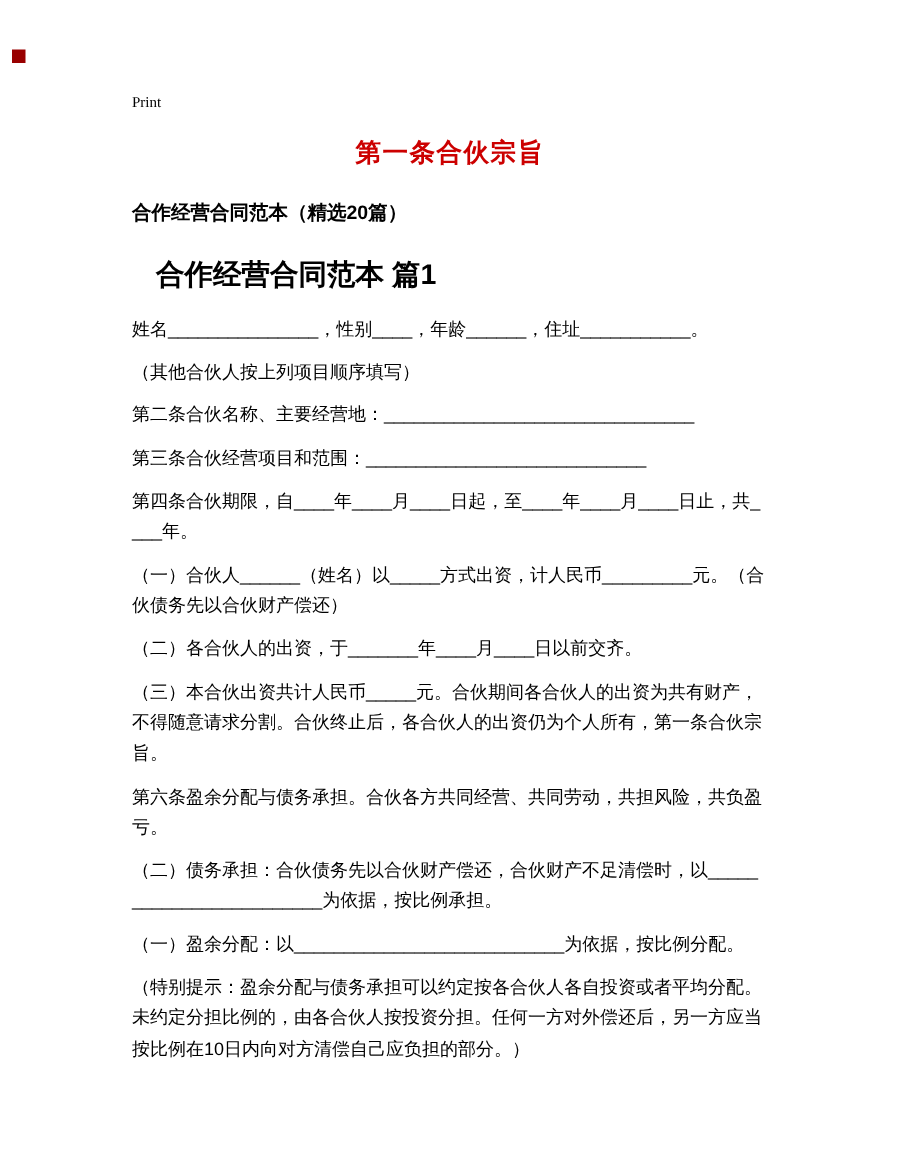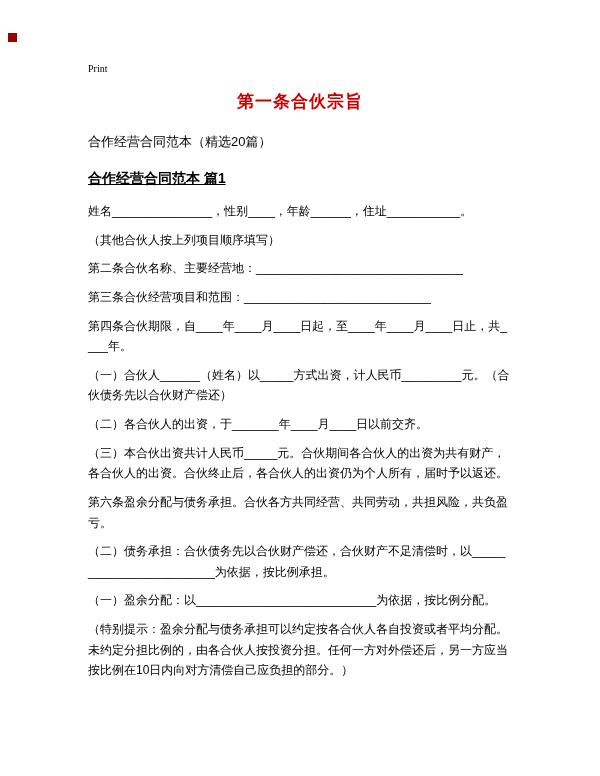--- a/index.html
+++ b/index.html
@@ -35,28 +35,27 @@
   .doc-title {
     text-align: center;
     color: #cc0000;
     font-size: 17px;
     font-weight: bold;
     margin: 6px 0 20px 0;
     letter-spacing: 1px;
   }
   .doc-subtitle {
     font-size: 13px;
-    font-weight: normal;
+    font-weight: bold;
     margin: 0 0 19px 0;
   }
   .section-title {
-    font-size: 14px;
+    font-size: 19px;
     font-weight: bold;
-    margin: 0 0 13px 0;
-    text-decoration: underline;
+    margin: 0 0 13px 16px;
   }
   .page p {
     font-size: 12px;
     line-height: 1.72;
     margin: 0 0 8px 0;
     overflow-wrap: anywhere;
     word-break: break-all;
   }
 </style>
 </head>
@@ -74,20 +73,20 @@
 
   <h3 class="section-title">合作经营合同范本 篇1</h3>
 
   <p>姓名_______________，性别____，年龄______，住址___________。</p>
   <p>（其他合伙人按上列项目顺序填写）</p>
   <p>第二条合伙名称、主要经营地：_______________________________</p>
   <p>第三条合伙经营项目和范围：____________________________</p>
   <p>第四条合伙期限，自____年____月____日起，至____年____月____日止，共____年。</p>
   <p>（一）合伙人______（姓名）以_____方式出资，计人民币_________元。（合伙债务先以合伙财产偿还）</p>
   <p>（二）各合伙人的出资，于_______年____月____日以前交齐。</p>
-  <p>（三）本合伙出资共计人民币_____元。合伙期间各合伙人的出资为共有财产，各合伙人的出资。合伙终止后，各合伙人的出资仍为个人所有，届时予以返还。</p>
+  <p>（三）本合伙出资共计人民币_____元。合伙期间各合伙人的出资为共有财产，不得随意请求分割。合伙终止后，各合伙人的出资仍为个人所有，第一条合伙宗旨。</p>
   <p>第六条盈余分配与债务承担。合伙各方共同经营、共同劳动，共担风险，共负盈亏。</p>
   <p>（二）债务承担：合伙债务先以合伙财产偿还，合伙财产不足清偿时，以________________________为依据，按比例承担。</p>
   <p>（一）盈余分配：以___________________________为依据，按比例分配。</p>
   <p>（特别提示：盈余分配与债务承担可以约定按各合伙人各自投资或者平均分配。未约定分担比例的，由各合伙人按投资分担。任何一方对外偿还后，另一方应当按比例在10日内向对方清偿自己应负担的部分。）</p>
   
 
 </div>
 
 </body></html>

